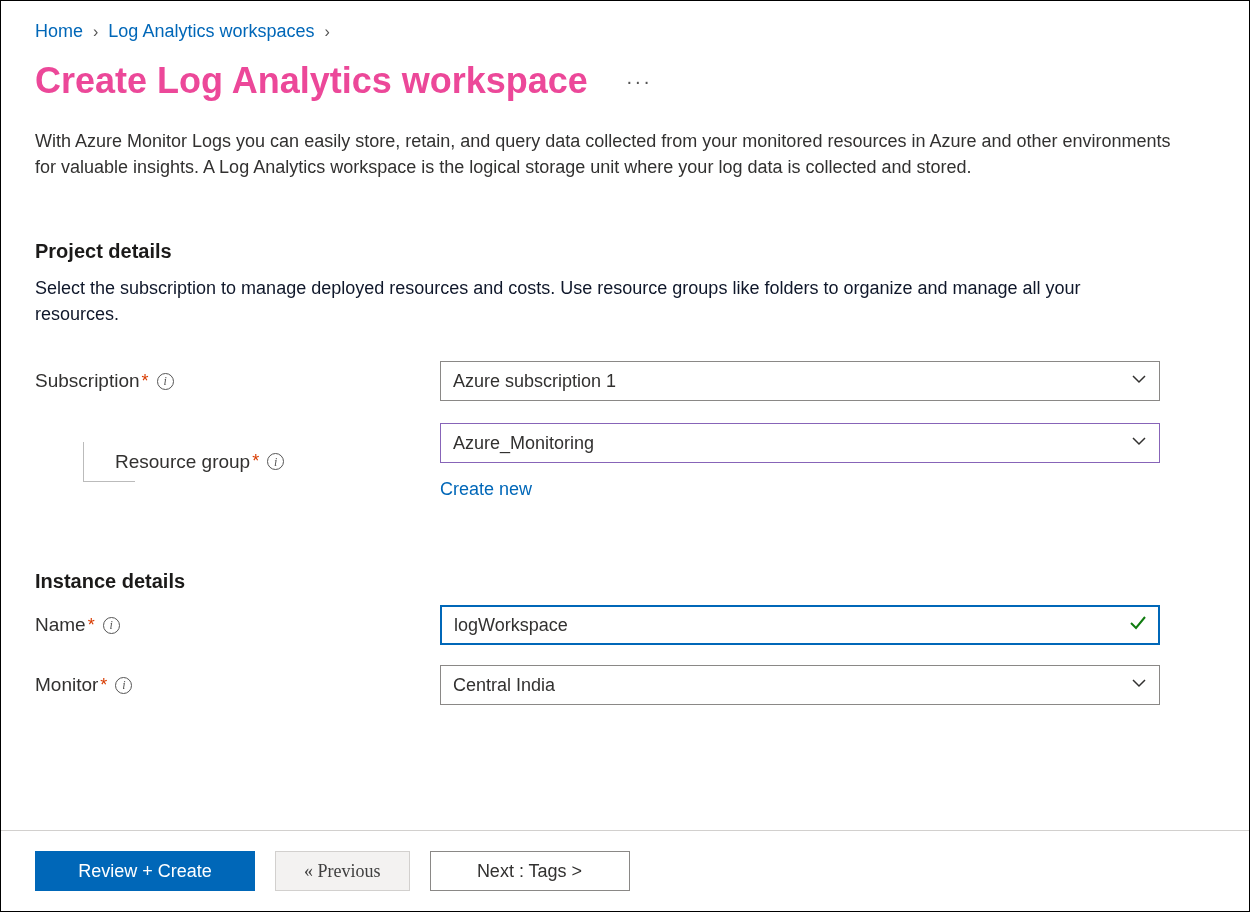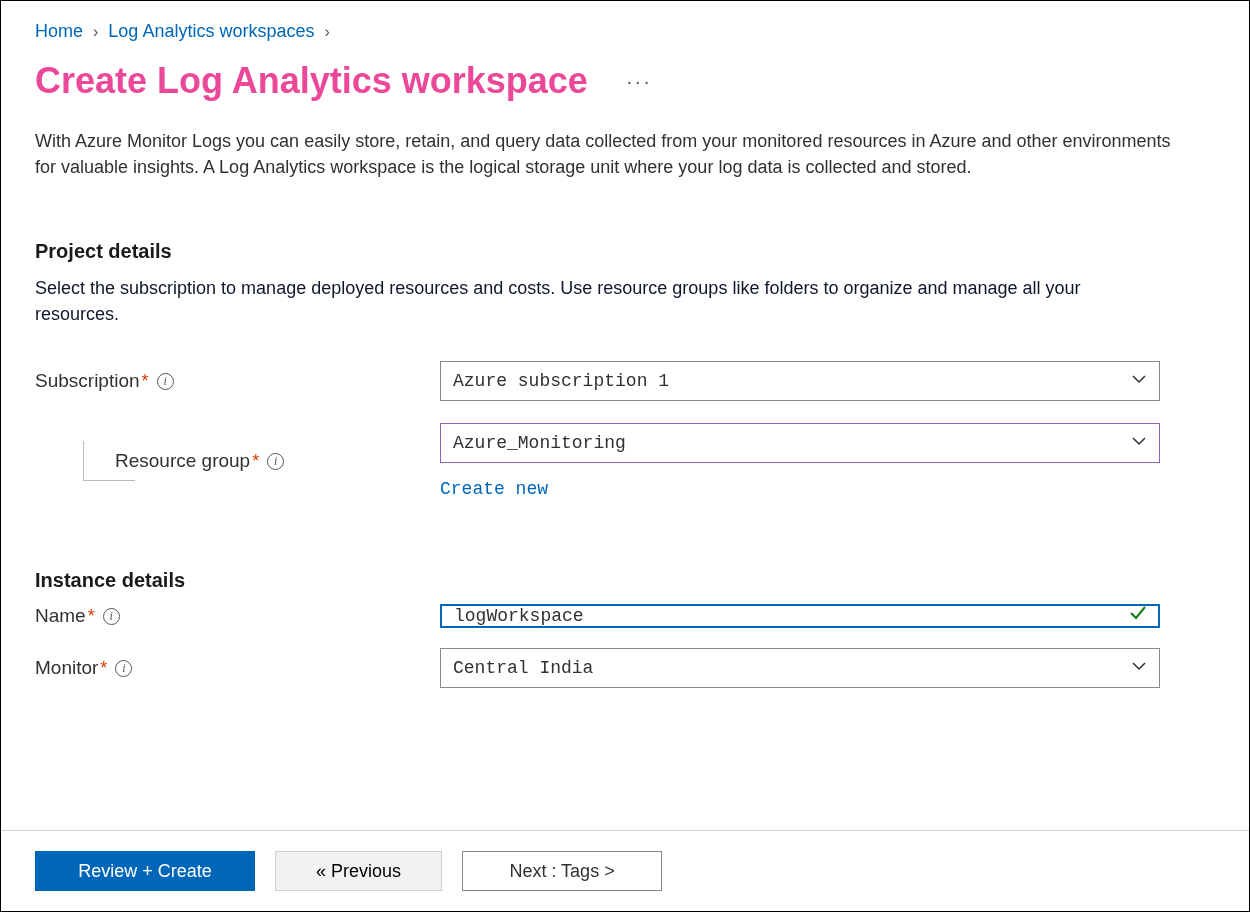--- a/index.html
+++ b/index.html
@@ -81,40 +81,40 @@
       border:1.3px solid #555;
       border-radius:50%;
       font-size:12px;
       color:#555;
       font-style: italic;
       font-family: Georgia, serif;
       margin-left:8px;
       cursor:pointer;
       line-height:1;
     }
-    .field-col { flex:1; max-width: 720px; font-family: Liberation Mono, monospace; }
+    .field-col { flex:1; max-width: 720px; }
     .select-box, .text-input {
       width: 100%;
       height: 40px;
       border: 1px solid #8a8886;
       background: #fff;
       font-size: 18px;
       padding: 0 12px;
       display:flex;
       align-items:center;
       justify-content:space-between;
       cursor:pointer;
       color:#323130;
     }
     .select-box.focused {
       border-color: #8764b8;
     }
     .text-input-wrap {
       width:100%;
-      height:24px;
+      height:40px;
       border:2px solid #0067b8;
       display:flex;
       align-items:center;
       padding:0 10px 0 12px;
     }
     .text-input-inner {
       border:none; outline:none;
       font-size:18px;
       flex:1;
       font-family: inherit;
@@ -142,38 +142,39 @@
       left:0; right:0; bottom:0;
       border-top:1px solid #d2d0ce;
       padding:20px 34px;
       display:flex;
       gap:20px;
       align-items:center;
       background:#fff;
     }
     .btn {
       height:40px;
-      padding:0 40px;
+      padding:0 28px;
       font-size:18px;
       font-family:inherit;
       cursor:pointer;
       border:1px solid #8a8886;
       background:#fff;
     }
     .btn.primary {
       background:#0067b8;
       color:#fff;
       border-color:#0067b8;
       min-width:220px;
     }
     .btn.disabled {
       background:#f3f2f1;
-      color:#000000;
+      color:#404040;
       border-color:#d2d0ce;
       cursor:default;
+      font-family:Liberation Serif, serif;
     }
     .btn.next {
       min-width:200px;
       color:#323130;
     }
   </style>
 </head>
 <body>
 
 <div class="content">

